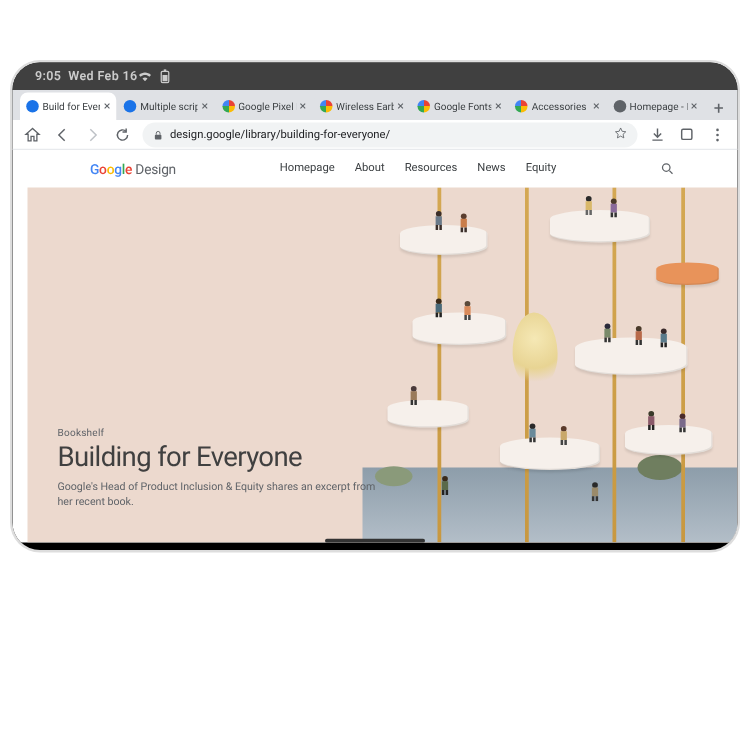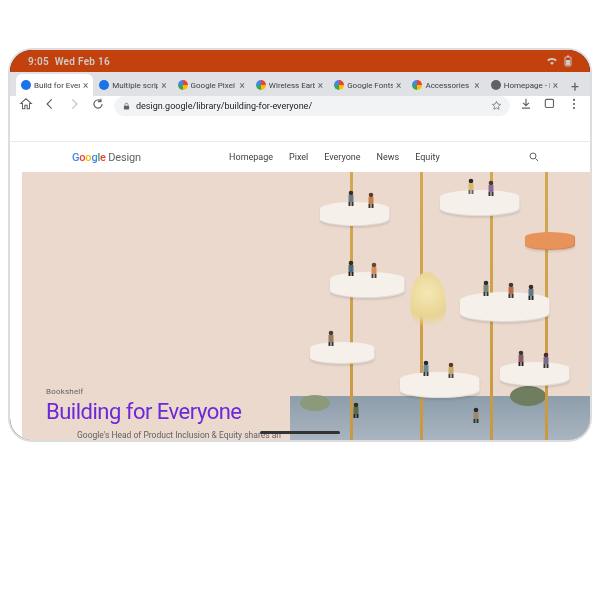--- a/index.html
+++ b/index.html
@@ -1,45 +1,45 @@
 <!DOCTYPE html>
 <html><head>
 <meta charset="utf-8">
 <style>
   * { box-sizing: border-box; margin: 0; padding: 0; }
   body { background: #fff; font-family: -apple-system, BlinkMacSystemFont, "Segoe UI", Roboto, Arial, sans-serif; width: 600px; height: 600px; position: relative; }
   .device-frame { width: 580px; height: 390px; margin: 50px 10px 0; border-radius: 22px; overflow: hidden; background: #000; box-shadow: 0 0 0 2px #ddd; position: relative; }
-  .statusbar { height: 22px; background: #c2410c; color: #ccc; display: flex; align-items: center; justify-content: space-between; padding: 0 18px; font-size: 10px; font-weight: 600; letter-spacing: .3px; }
+  .statusbar { height: 22px; background: #404040; color: #ccc; display: flex; align-items: center; justify-content: flex-start; padding: 0 18px; font-size: 10px; font-weight: 600; letter-spacing: .3px; }
   .statusbar .right { display: flex; gap: 6px; align-items: center; }
   .sb-icon svg { display: block; }
   .browser-chrome { background: #f1f3f4; }
   .tabstrip { height: 24px; display: flex; align-items: flex-end; padding: 0 6px; gap: 1px; background: #dfe1e5; }
   .tab { flex: 1; min-width: 0; height: 22px; background: #dfe1e5; border-top-left-radius: 6px; border-top-right-radius: 6px; display: flex; align-items: center; padding: 0 5px; gap: 3px; font-size: 8px; color: #3c4043; position: relative; }
   .tab.active { background: #fff; }
   .tab .favicon { width: 10px; height: 10px; border-radius: 2px; flex-shrink: 0; }
   .tab .label { white-space: nowrap; overflow: hidden; text-overflow: clip; flex: 1; }
   .tab .close { font-size: 10px; color: #5f6368; flex-shrink: 0; }
   .newtab { width: 18px; height: 18px; display: flex; align-items: center; justify-content: center; color: #5f6368; font-size: 14px; margin-left: 2px; flex-shrink: 0; }
-  .toolbar { height: 46px; background: #fff; border-bottom: 1px solid #e8eaed; display: flex; align-items: flex-start; padding: 0 8px; gap: 8px; }
+  .toolbar { height: 24px; background: #fff; border-bottom: 1px solid #e8eaed; display: flex; align-items: center; padding: 0 8px; gap: 8px; }
   .tb-btn { width: 16px; height: 16px; display: flex; align-items: center; justify-content: center; color: #5f6368; }
   .omnibox { flex: 1; height: 20px; background: #f1f3f4; border-radius: 10px; display: flex; align-items: center; padding: 0 8px; gap: 6px; font-size: 9px; color: #5f6368; }
   .omnibox .lock { width: 8px; height: 8px; }
   .omnibox .url { flex: 1; white-space: nowrap; overflow: hidden; color: #202124; }
   .viewport { background: #fff; height: calc(100% - 22px - 24px - 30px); overflow: hidden; position: relative; padding-left: 12px; }
   .siteheader { height: 30px; display: flex; align-items: center; padding: 0 50px 0 50px; font-size: 9px; color: #3c4043; justify-content: space-between; }
   .sitelogo { font-weight: 500; font-size: 11px; letter-spacing: -.2px; }
   .sitelogo .g1{color:#4285F4}.sitelogo .g2{color:#EA4335}.sitelogo .g3{color:#FBBC05}.sitelogo .g4{color:#4285F4}.sitelogo .g5{color:#34A853}.sitelogo .g6{color:#EA4335}
   .sitenav { display: flex; gap: 16px; }
   .sitenav span { cursor: pointer; }
   .sitesearch { width: 12px; height: 12px; }
   .hero { position: relative; height: calc(100% - 30px); background: #ecd9ce; overflow: hidden; }
-  .hero-text { position: absolute; left: 24px; bottom: 3px; max-width: 260px; }
+  .hero-text { position: absolute; left: 24px; bottom: 26px; max-width: 260px; }
   .hero-kicker { font-size: 8px; color: #5f6368; margin-bottom: 4px; letter-spacing: .2px; }
-  .hero-title { font-size: 22px; font-weight: 400; color: #6d28d9; letter-spacing: -.5px; line-height: 1.1; margin-bottom: 6px; }
-  .hero-sub { font-size: 8.5px; color: #5f6368; line-height: 1.35; margin-left: 31px; }
+  .hero-title { font-size: 22px; font-weight: 400; color: #404040; letter-spacing: -.5px; line-height: 1.1; margin-bottom: 6px; }
+  .hero-sub { font-size: 8.5px; color: #5f6368; line-height: 1.35; }
   .hero-art { position: absolute; right: 0; top: 0; width: 300px; height: 100%; }
   .pole { position: absolute; width: 3px; background: linear-gradient(#d4a853,#c89840); top: 0; bottom: 0; }
   .platform { position: absolute; border-radius: 50% / 28%; background: #f6f0eb; box-shadow: inset -1px -1px 0 rgba(0,0,0,.08), 0 2px 2px rgba(0,0,0,.1); }
   .person { position: absolute; }
   .bulb { position: absolute; width: 36px; height: 60px; background: radial-gradient(circle at 50% 35%, #f5e8b5 0%, #e8d493 55%, rgba(232,212,147,.4) 70%, transparent 80%); border-radius: 50% 50% 48% 48% / 55% 55% 45% 45%; left: 120px; top: 100px; transform: rotate(-2deg); }
   .ground { position:absolute; bottom:0; left:0; right:0; height:60px; background: linear-gradient(#8d9daa, #b3bec8); }
   .bush { position:absolute; width:30px; height:16px; border-radius:50%; background:#8a9a7a; }
   .navhandle { position:absolute; bottom:6px; left:50%; transform:translateX(-50%); width:80px; height:3px; border-radius:2px; background:#333; }
 </style>
 </head>
@@ -159,22 +159,22 @@
   </div>
 
   <div class="viewport">
     <div class="siteheader">
       <span class="sitelogo">
         <span class="g1">G</span><span class="g2">o</span><span class="g3">o</span><span class="g4">g</span><span class="g5">l</span><span class="g6">e</span>
         <span style="color:#5f6368;font-weight:400">Design</span>
       </span>
       <div class="sitenav" id="sitenav">
           <span>Homepage</span>
-          <span>Pixel</span>
-          <span>Everyone</span>
+          <span>About</span>
+          <span>Resources</span>
           <span>News</span>
           <span>Equity</span>
         </div>
       <span class="sitesearch"><svg width="12" height="12" viewBox="0 0 24 24">
             <circle cx="10" cy="10" r="6" fill="none" stroke="#5f6368" stroke-width="2"></circle>
             <path d="M15 15 L20 20" stroke="#5f6368" stroke-width="2"></path>
           </svg></span>
     </div>
 
     <div class="hero">

